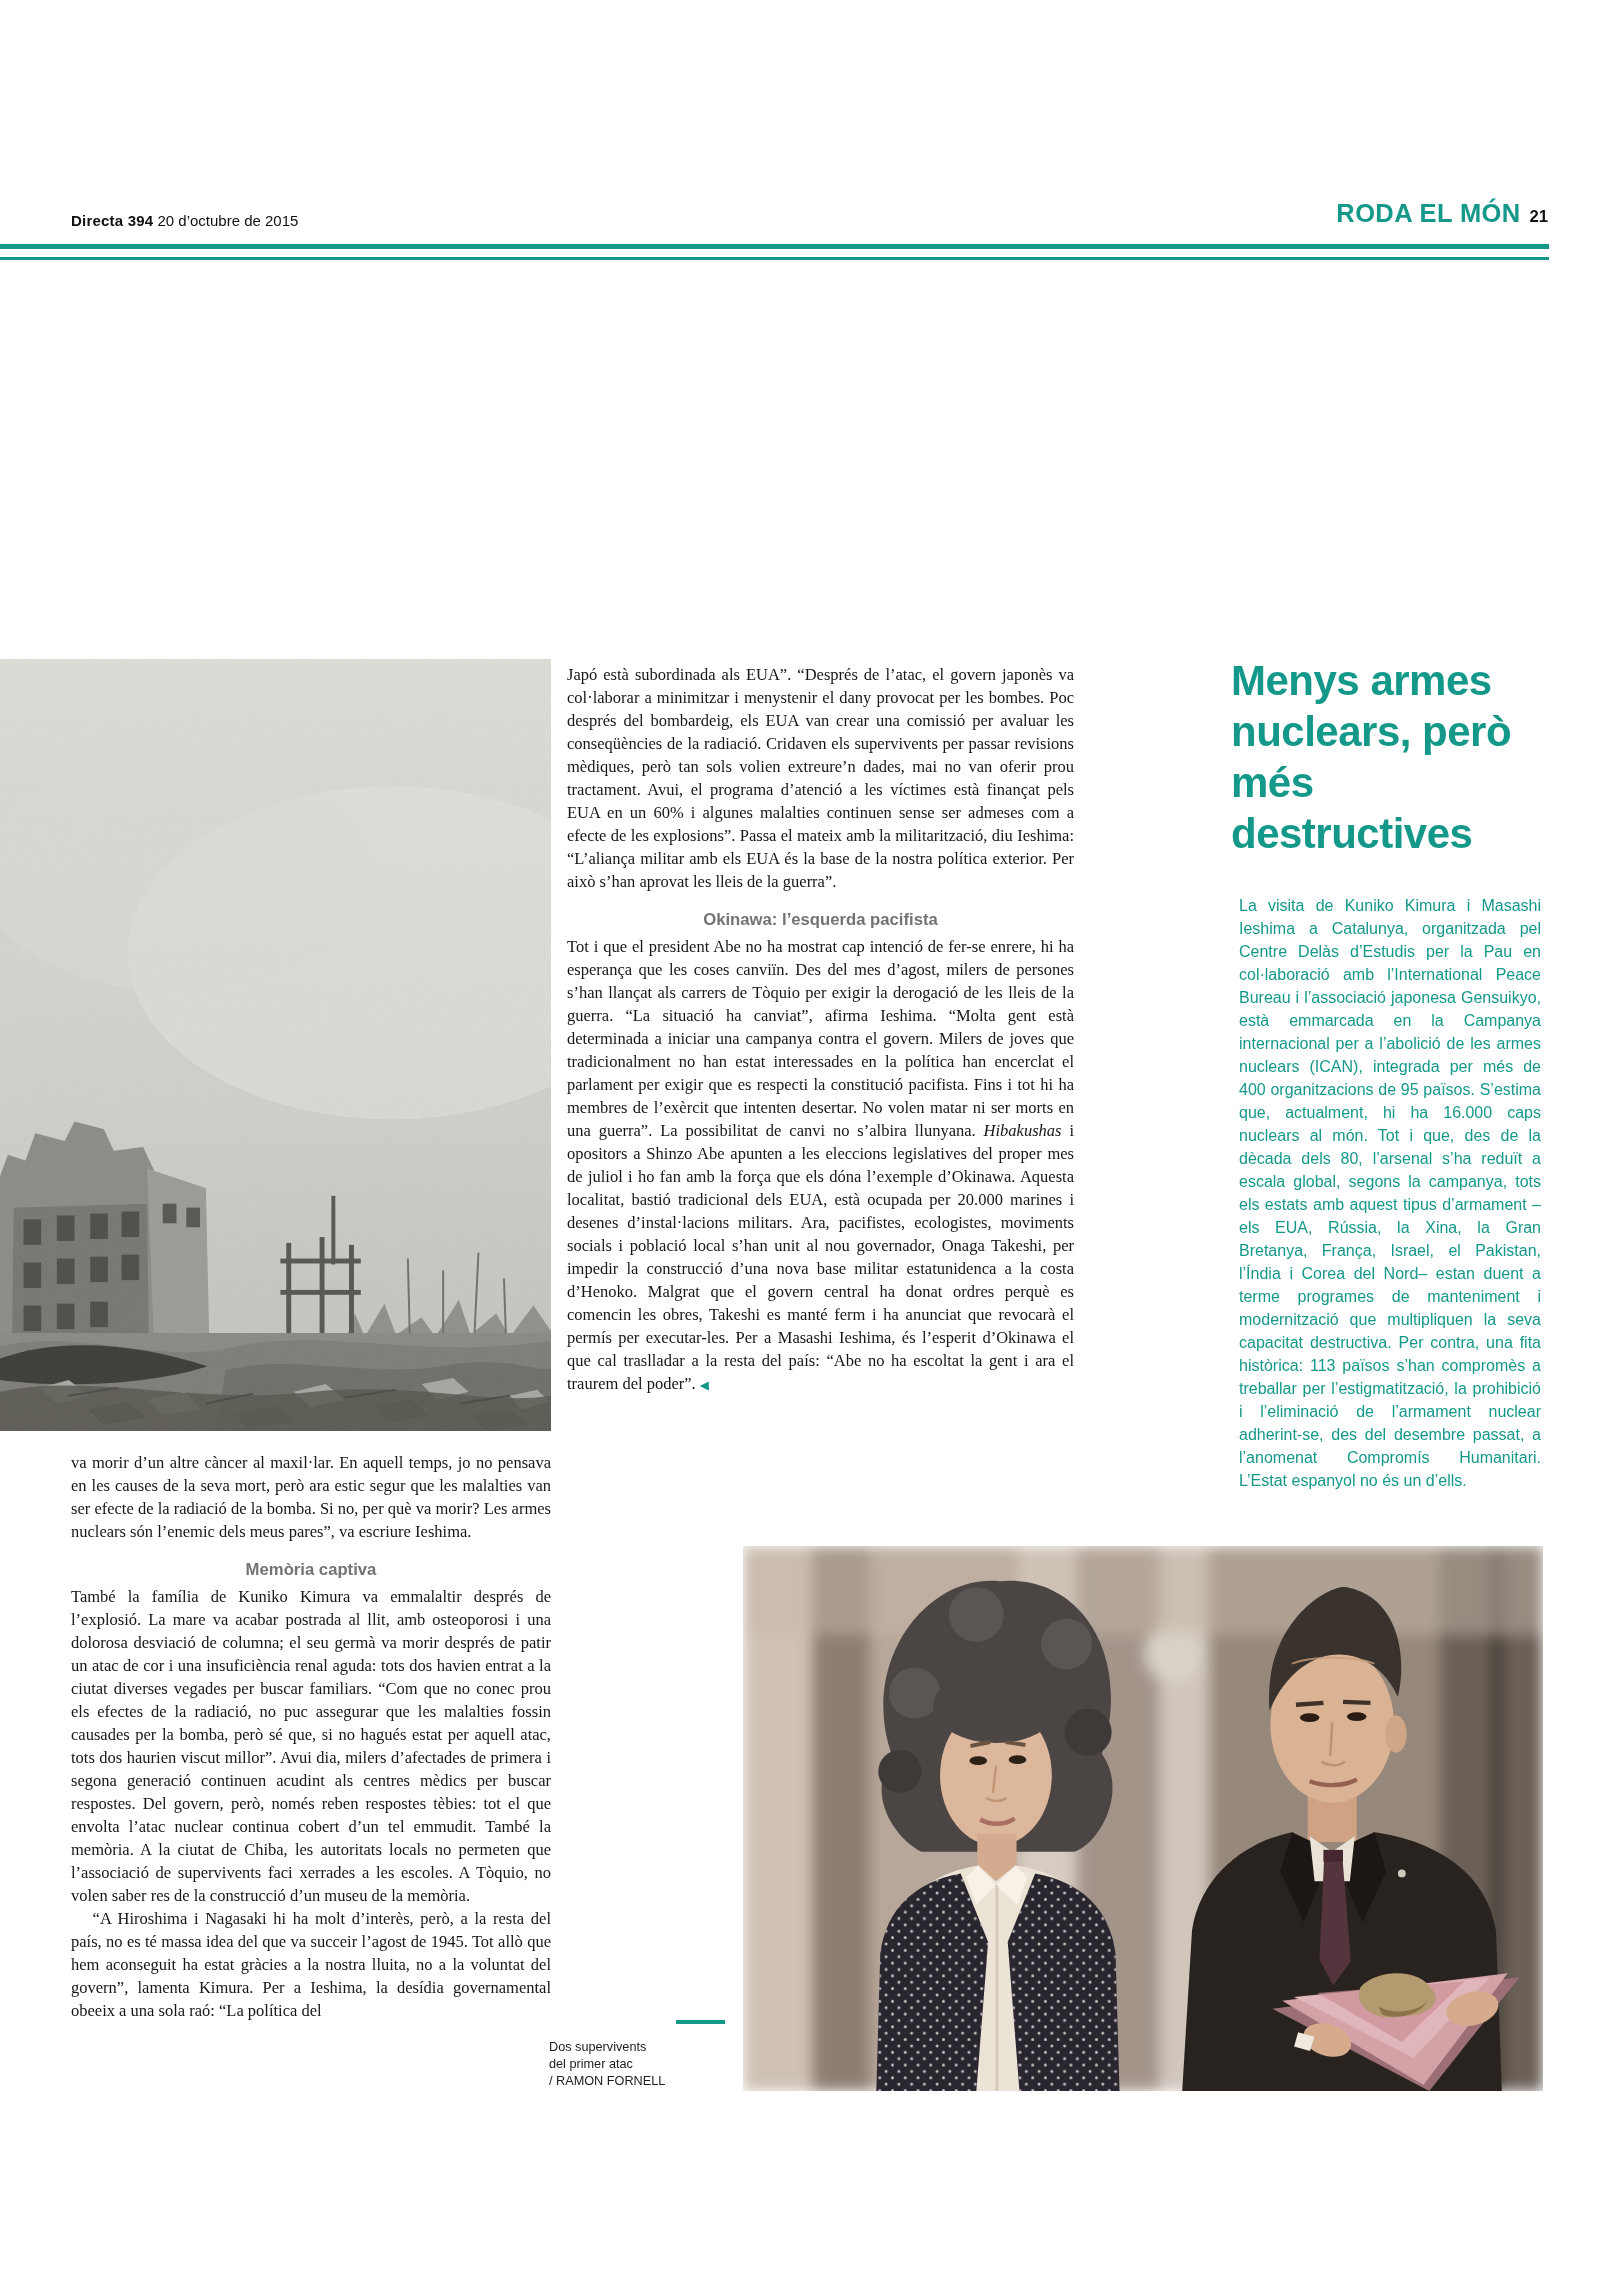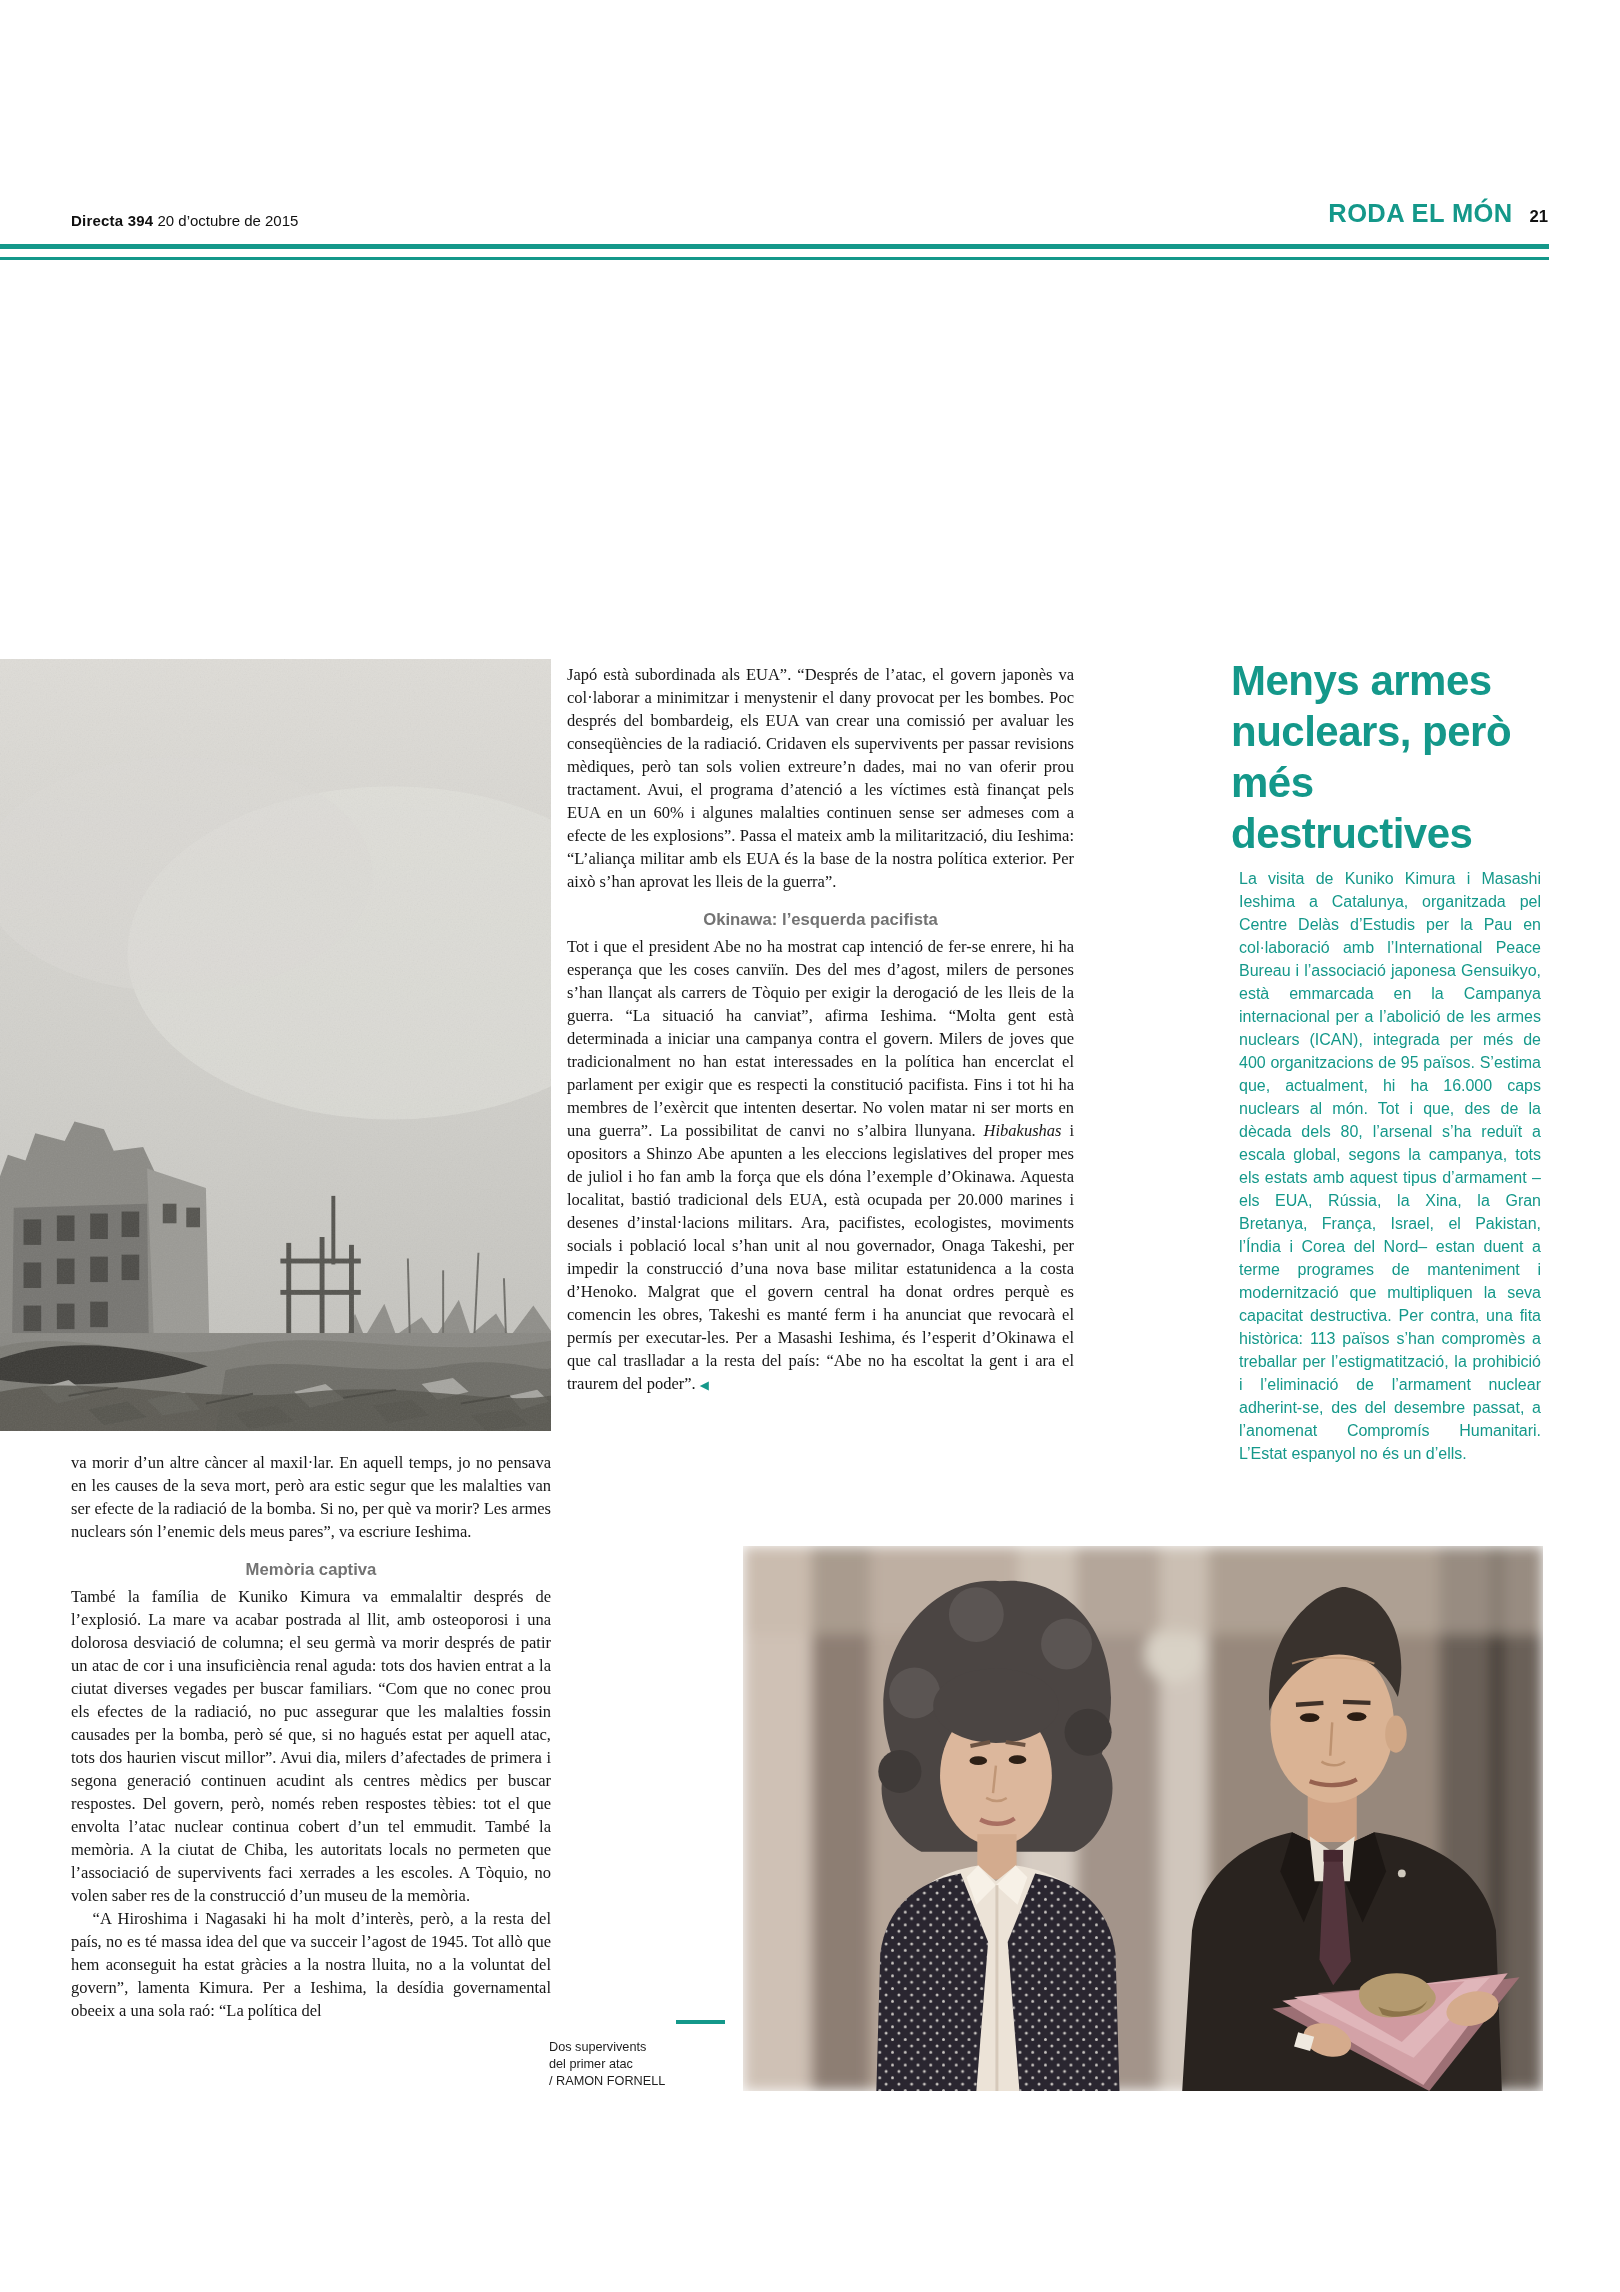--- a/index.html
+++ b/index.html
@@ -4,21 +4,21 @@
 <style>
   html,body{margin:0;padding:0;background:#ffffff;}
   .page{position:relative;width:1620px;height:2228px;background:#ffffff;overflow:hidden;
         font-family:"Liberation Serif", serif;color:#161616;}
 
   
   .hdr-left{position:absolute;left:71px;top:212px;font-family:"Liberation Sans",sans-serif;
             font-size:15px;color:#101010;white-space:nowrap;}
   .hdr-left b{letter-spacing:0.2px;}
   .hdr-right{position:absolute;right:72px;top:199px;display:flex;align-items:baseline;
-             font-family:"Liberation Sans",sans-serif;white-space:nowrap;gap:8px;}
+             font-family:"Liberation Sans",sans-serif;white-space:nowrap;}
   .section-title{font-weight:bold;font-size:25.5px;letter-spacing:0.4px;color:#14988a;}
   .page-num{font-weight:bold;font-size:16.7px;color:#111;margin-left:8.8px;}
   .rule{position:absolute;left:0;width:1549px;background:#14988a;}
   .rule-thick{top:244px;height:4.9px;}
   .rule-thin{top:257px;height:2.5px;}
 
   
   .bw-photo{position:absolute;left:0;top:659px;width:551px;height:772px;}
   .color-photo{position:absolute;left:743px;top:1546px;width:800px;height:545px;}
   .bw-photo svg,.color-photo svg{display:block;width:100%;height:100%;}
@@ -30,21 +30,21 @@
   .mid-col{position:absolute;left:567px;top:663px;width:507px;}
   .subhead{font-family:"Liberation Sans",sans-serif;font-weight:bold;font-size:16.7px;
            line-height:25.5px;margin:13.7px 0 2.9px 0;color:#737373;text-align:center;}
   .indent{text-indent:21.6px;}
   .italic{font-style:italic;}
   .end-mark{color:#14988a;font-size:11.8px;font-family:"DejaVu Sans",sans-serif;vertical-align:baseline;}
 
   
   .right-col{position:absolute;left:1231px;top:655px;width:318px;}
   .headline{font-family:"Liberation Sans",sans-serif;font-weight:bold;font-size:42px;
-            line-height:51px;letter-spacing:-0.5px;color:#14988a;margin:0 0 8px 0;}
+            line-height:51px;letter-spacing:-0.5px;color:#14988a;margin:0 0 35px 0;}
   .right-body{font-family:"Liberation Sans",sans-serif;font-size:16px;line-height:23px;
               color:#14988a;text-align:justify;margin:8px;}
 
   
   .caption-rule{position:absolute;left:676px;top:2020px;width:49px;height:3.9px;background:#14988a;}
   .caption{position:absolute;left:549px;top:2039px;width:184px;
            font-family:"Liberation Sans",sans-serif;font-size:12.7px;line-height:17px;color:#1d1d1d;}
   .caption div{white-space:nowrap;}
 </style>
 </head>

